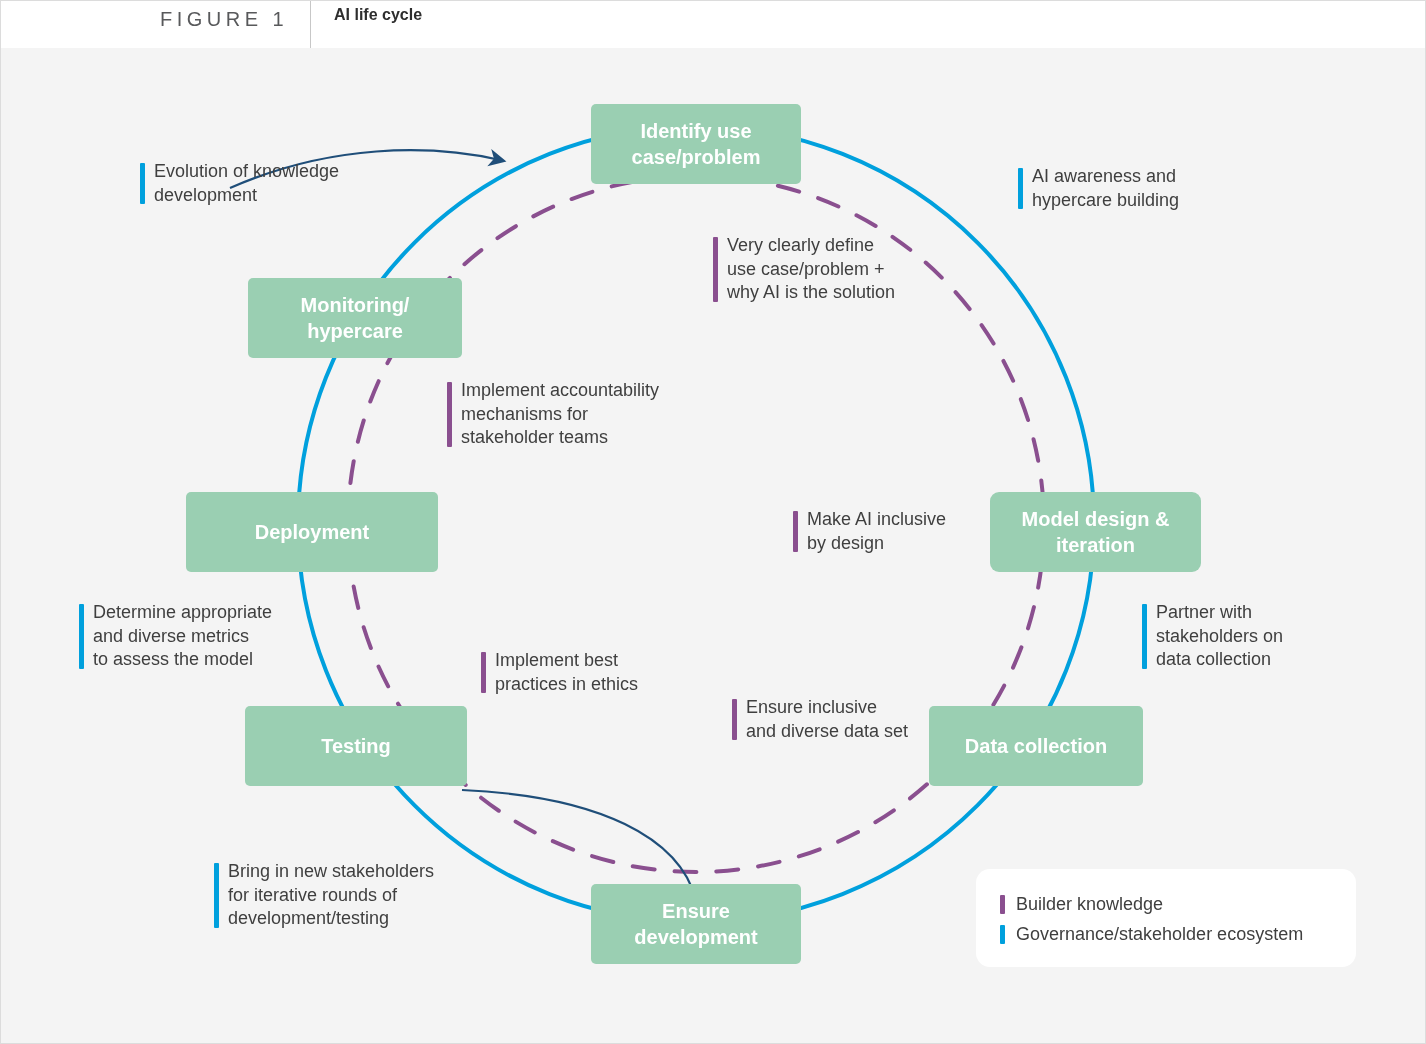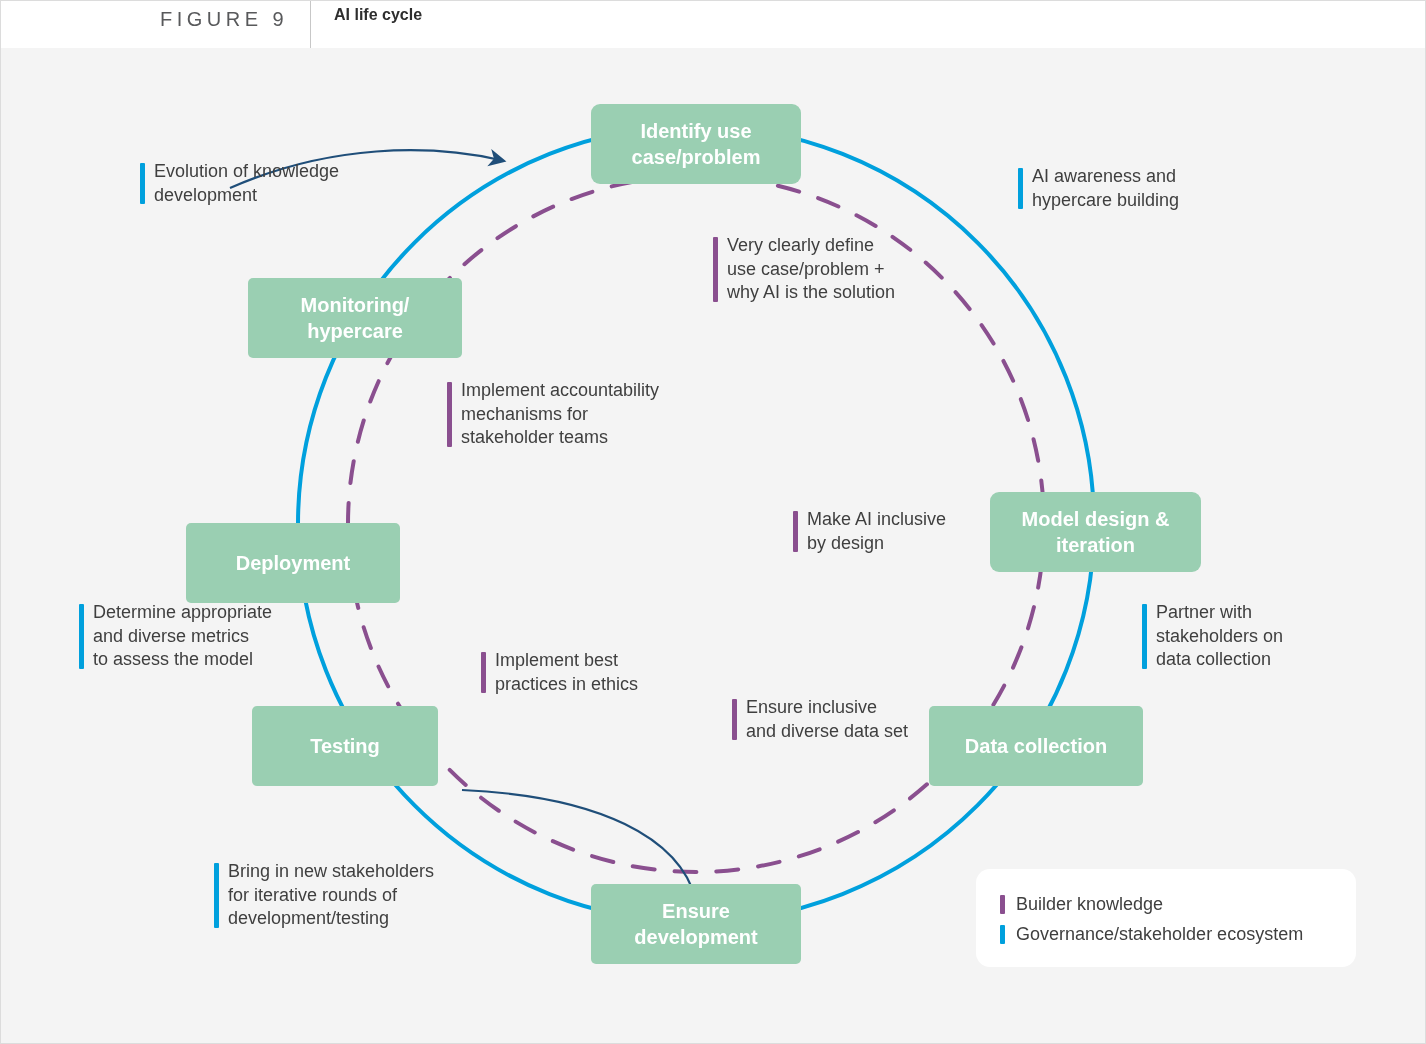--- a/index.html
+++ b/index.html
@@ -136,21 +136,21 @@
     box-sizing: border-box;
     pointer-events: none;
   }
 </style>
 </head>
 <body>
 
 <div id="figure-root">
 
   <div class="fig-header">
-    <div class="fig-label">FIGURE 9</div>
+    <div class="fig-label">FIGURE 1</div>
     <div class="fig-divider"></div>
     <div class="fig-title">AI life cycle</div>
   </div>
 
   <div class="canvas">
 
     <svg class="rings" viewBox="0 0 1426 996">
 
       <circle cx="696" cy="476" r="398" fill="none" stroke="#00a0dd" stroke-width="4"></circle>
 
@@ -160,34 +160,34 @@
         <marker id="arrowhead" markerWidth="9" markerHeight="9" refX="5" refY="4.5" orient="auto" markerUnits="strokeWidth">
           <path d="M0,0.5 L8,4.5 L0,8.5 L2.2,4.5 Z" fill="#1f4e79"></path>
         </marker>
       </defs>
 
       <path d="M 230,140 C 330,96 430,96 500,112" fill="none" stroke="#1f4e79" stroke-width="2.2" marker-end="url(#arrowhead)"></path>
 
       <path d="M 462,742 C 600,748 680,790 696,852" fill="none" stroke="#1f4e79" stroke-width="2.2" marker-end="url(#arrowhead)"></path>
     </svg>
 
-    <div class="node" style="left:591px; top:56px; width:210px; height:80px;border-radius:9px;">Identify use
+    <div class="node" style="left:591px; top:56px; width:210px; height:80px;">Identify use
 case/problem</div>
 
     <div class="node" style="left:990px; top:444px; width:211px; height:80px;border-radius:9px;">Model design &amp;
 iteration</div>
 
     <div class="node" style="left:929px; top:658px; width:214px; height:80px;">Data collection</div>
 
     <div class="node" style="left:591px; top:836px; width:210px; height:80px;">Ensure
 development</div>
 
-    <div class="node" style="left:252px; top:658px; width:186px; height:80px;">Testing</div>
-
-    <div class="node" style="left:186px; top:444px; width:214px; height:80px;margin-top:31px;">Deployment</div>
+    <div class="node" style="left:245px; top:658px; width:222px; height:80px;">Testing</div>
+
+    <div class="node" style="left:186px; top:444px; width:252px; height:80px;">Deployment</div>
 
     <div class="node" style="left:248px; top:230px; width:214px; height:80px;">Monitoring/
 hypercare</div>
 
     <div class="anno gov" style="left:140px; top:112px; width:250px;">Evolution of knowledge
 development</div>
 
     <div class="anno gov" style="left:1018px; top:117px; width:250px;">AI awareness and
 hypercare building</div>
 

